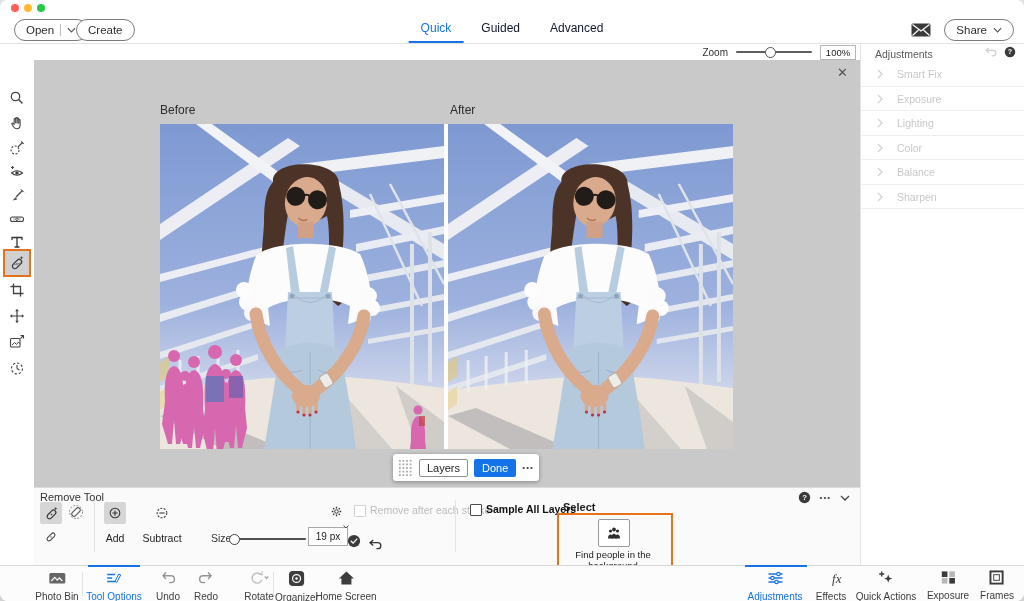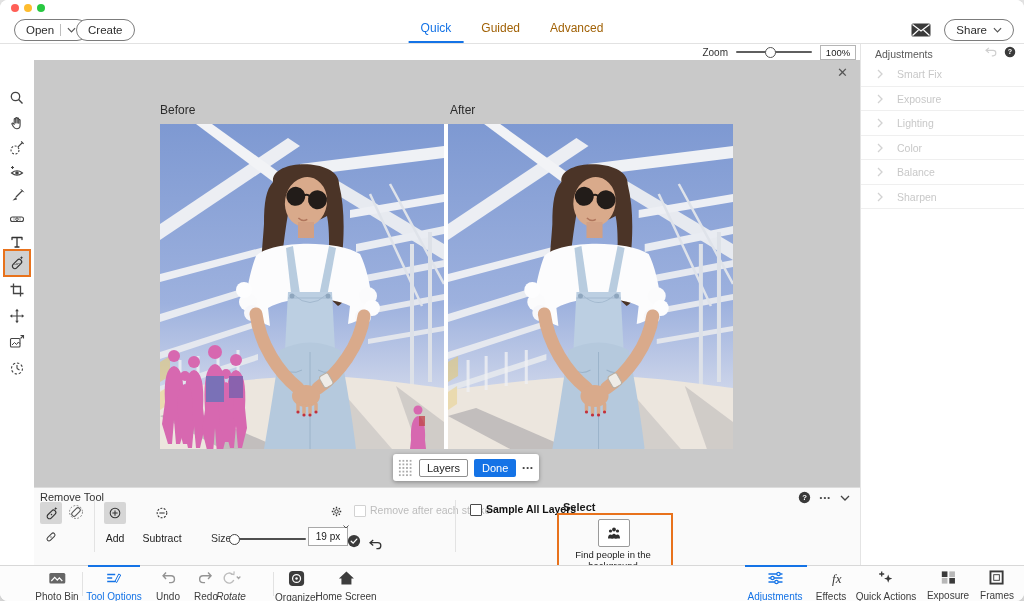--- a/index.html
+++ b/index.html
@@ -8,21 +8,21 @@
   
   .titlebar{position:absolute;left:0;top:0;width:100%;height:16px;background:#fff;}
   .tl{position:absolute;top:4px;width:8px;height:8px;border-radius:50%;}
   .tl.red{left:11px;background:#ff5f57}.tl.yellow{left:24px;background:#febc2e}.tl.green{left:37px;background:#28c841}
   
   .topbar{position:absolute;left:0;top:16px;width:100%;height:27px;background:#fff;border-bottom:1px solid #e2e2e2;}
   .pill{position:absolute;top:3px;height:20px;border:1px solid #7c7c7c;border-radius:11px;display:flex;align-items:center;
         padding:0 11px;font-size:11.5px;color:#2c2c2c;background:#fff;cursor:default;gap:6px;}
   .pill .sep{width:1px;height:12px;background:#bdbdbd;}
   .tabs{position:absolute;left:50%;top:0;height:100%;transform:translateX(-50%);display:flex;gap:6px;}
-  .tab{padding:0 12px;font-size:12px;color:#a16207;line-height:25px;height:25px;border-bottom:2px solid transparent;}
+  .tab{padding:0 12px;font-size:12px;color:#0f172a;line-height:25px;height:25px;border-bottom:2px solid transparent;}
   .tab.active{color:#1473e6;border-bottom-color:#1473e6;}
   .topbar-right{position:absolute;right:10px;top:0;height:100%;display:flex;align-items:center;gap:13px;}
   
   .rail{position:absolute;left:0;top:44px;width:34px;height:521px;background:#fff;border-right:1px solid #ececec;}
   .tool{position:absolute;left:9px;width:16px;height:16px;}
   .tool.sel-box{left:3px;width:24px;height:24px;border:2px solid #e8721c;background:#d0d0d0;display:flex;align-items:center;justify-content:center;}
   
   .center{position:absolute;left:34px;top:44px;width:826px;height:521px;}
   .zoomstrip{position:absolute;left:0;top:0;width:100%;height:16px;background:#fff;display:flex;align-items:center;justify-content:flex-end;gap:8px;padding-right:4px;box-sizing:border-box;}
   .zoomstrip .zlabel{font-size:10px;color:#333;}
@@ -559,21 +559,21 @@
       <span class="tblabel">Undo</span>
     </div>
     <div class="tbitem" style="left:206px;">
       <span class="tbicon"><svg viewBox="0 0 18 16" width="18" height="16">
             <g transform="scale(-1,1) translate(-18,0)">
               <path d="M7,2.6 L4,5.8 L7,9 M4,5.8 h8 a3.4,3.4 0 0 1 0,6.8 h-2" fill="none" stroke="#949494" stroke-width="1.4"></path>
             </g>
           </svg></span>
       <span class="tblabel">Redo</span>
     </div>
-    <div class="tbitem" style="left:231px;font-style:italic;">
+    <div class="tbitem" style="left:259px;">
       <span class="tbicon"><svg viewBox="0 0 22 16" width="22" height="16">
             <path d="M13.5,10 a5,5 0 1 1 -1.2,-5.6" fill="none" stroke="#bcbcbc" stroke-width="1.4"></path>
             <path d="M13.9,1.4 l-0.3,3.2 -3.1,-0.5" fill="none" stroke="#bcbcbc" stroke-width="1.2"></path>
             <polyline points="16.5,6.5 18.3,8.5 20.1,6.5" fill="none" stroke="#a8a8a8" stroke-width="1.2"></polyline>
           </svg></span>
       <span class="tblabel">Rotate</span>
     </div>
     <div class="tbitem" style="left:297px;">
       <span class="tbicon"><svg viewBox="0 0 18 18" width="17" height="17">
             <rect x="1" y="1" width="16" height="16" rx="4" fill="#3d3d3d"></rect>

